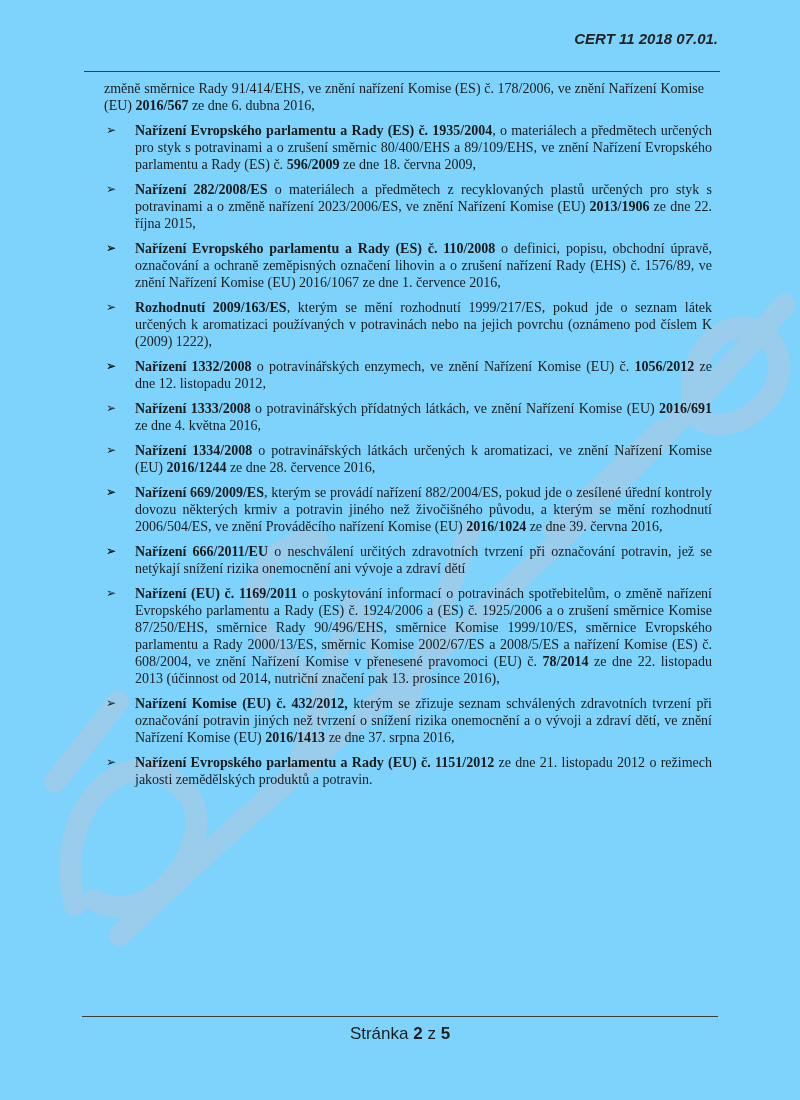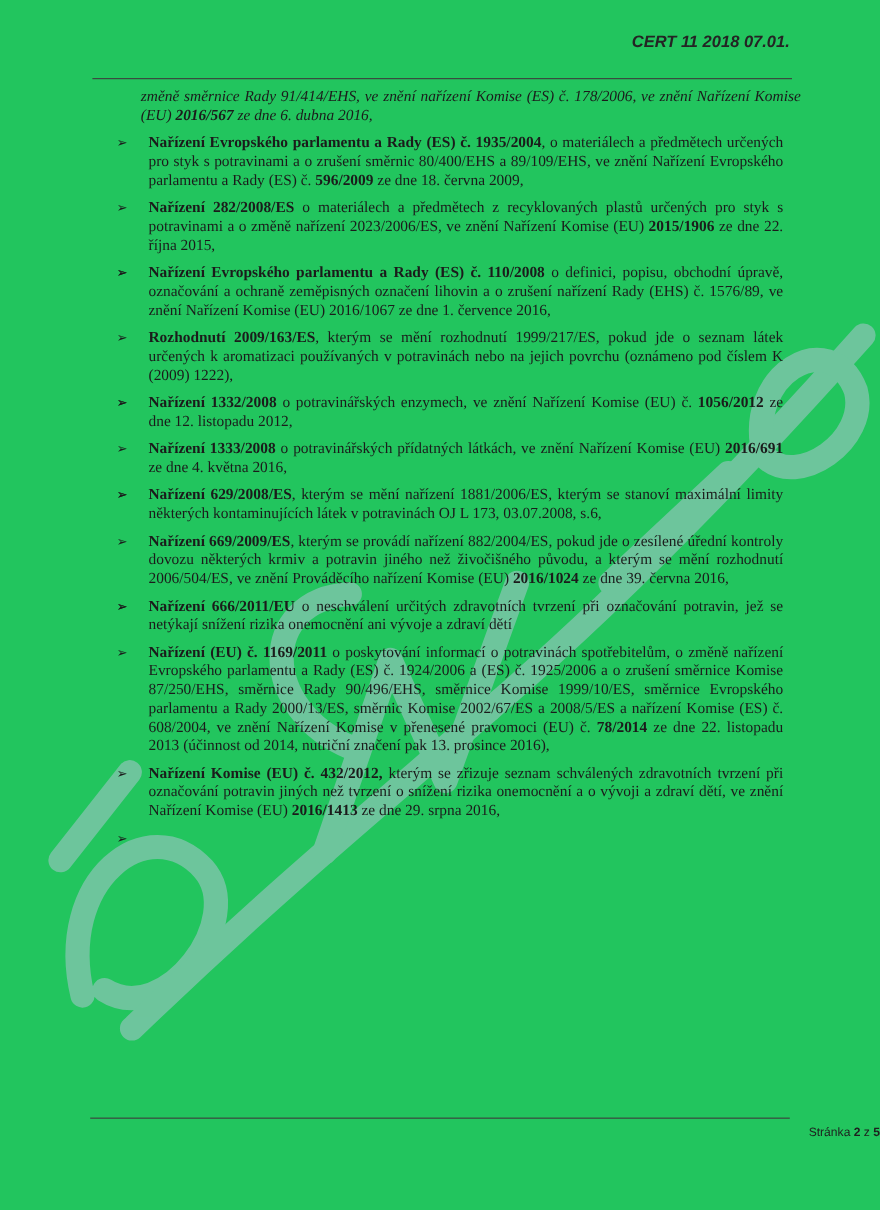--- a/index.html
+++ b/index.html
@@ -1,21 +1,21 @@
 <!DOCTYPE html>
 <html lang="cs"><head>
 <meta charset="utf-8">
 <style>
   html, body { margin: 0; padding: 0; background: #e8e8e8; }
   .page {
     position: relative;
     width: 800px;
     height: 1100px;
     margin: 0 auto;
-    background: #22c55e;
+    background: #7dd3fc;
     overflow: hidden;
     font-family: "Liberation Serif", serif;
     color: #1b1b1b;
   }
   .watermark {
     position: absolute;
     inset: 0;
     z-index: 0;
     pointer-events: none;
   }
@@ -45,40 +45,40 @@
     left: 104px;
     width: 608px;
     z-index: 1;
     font-size: 14px;
     line-height: 17px;
   }
   .para {
     text-align: justify;
     margin-bottom: 8px;
   }
-  .para.lead { margin-left: 24px; width: 600px; font-style: italic; }
+  .para.lead { margin-left: 0; width: 600px; }
   .para.bullet { position: relative; padding-left: 31px; }
   .arrow {
     position: absolute;
     left: 2px;
     top: 0px;
     font-family: "DejaVu Sans", sans-serif;
     font-size: 12px;
     color: #1b1b1b;
   }
   .para b { font-weight: bold; }
   .footer {
     position: absolute;
     top: 1024px;
     left: 0;
     width: 100%;
     z-index: 2;
-    text-align: right;
+    text-align: center;
     font-family: "Liberation Sans", sans-serif;
-    font-size: 11px;
+    font-size: 17px;
     color: #1e1e1e;
   }
   .footer b { font-weight: bold; }
 </style>
 </head>
 <body>
 
 <div class="page">
 
   <svg class="watermark" width="800" height="1100" viewBox="0 0 800 1100" fill="none">
@@ -94,35 +94,35 @@
     </g>
   </svg>
 
   <div class="hdr">CERT 11 2018 07.01.</div>
 
   <div class="rule rule-top"></div>
 
   <div class="content">
       <div class="para lead"><span><span>změně směrnice Rady 91/414/EHS, ve znění nařízení Komise (ES) č. 178/2006, ve znění Nařízení Komise (EU) </span><b>2016/567</b><span> ze dne 6. dubna 2016,</span></span></div>
       <div class="para bullet"><span class="arrow">➢</span><span><b>Nařízení Evropského parlamentu a Rady (ES) č. 1935/2004</b><span>, o materiálech a předmětech určených pro styk s potravinami a o zrušení směrnic 80/400/EHS a 89/109/EHS, ve znění Nařízení Evropského parlamentu a Rady (ES) č. </span><b>596/2009</b><span> ze dne 18. června 2009,</span></span></div>
-      <div class="para bullet"><span class="arrow">➢</span><span><b>Nařízení 282/2008/ES</b><span> o materiálech a předmětech z recyklovaných plastů určených pro styk s potravinami a o změně nařízení 2023/2006/ES, ve znění Nařízení Komise (EU) </span><b>2015/1906</b><span> ze dne 22. října 2015,</span></span></div>
+      <div class="para bullet"><span class="arrow">➢</span><span><b>Nařízení 282/2008/ES</b><span> o materiálech a předmětech z recyklovaných plastů určených pro styk s potravinami a o změně nařízení 2023/2006/ES, ve znění Nařízení Komise (EU) </span><b>2013/1906</b><span> ze dne 22. října 2015,</span></span></div>
       <div class="para bullet"><span class="arrow">➢</span></div>
       <div class="para bullet"><span class="arrow">➢</span><span><b>Nařízení Evropského parlamentu a Rady (ES) č. 110/2008</b><span> o definici, popisu, obchodní úpravě, označování a ochraně zeměpisných označení lihovin a o zrušení nařízení Rady (EHS) č. 1576/89, ve znění Nařízení Komise (EU) 2016/1067 ze dne 1. července 2016,</span></span></div>
       <div class="para bullet"><span class="arrow">➢</span><span><b>Rozhodnutí 2009/163/ES</b><span>, kterým se mění rozhodnutí 1999/217/ES, pokud jde o seznam látek určených k aromatizaci používaných v potravinách nebo na jejich povrchu (oznámeno pod číslem K (2009) 1222),</span></span></div>
       <div class="para bullet"><span class="arrow">➢</span></div>
       <div class="para bullet"><span class="arrow">➢</span><span><b>Nařízení 1332/2008</b><span> o potravinářských enzymech, ve znění Nařízení Komise (EU) č. </span><b>1056/2012</b><span> ze dne 12. listopadu 2012,</span></span></div>
       <div class="para bullet"><span class="arrow">➢</span><span><b>Nařízení 1333/2008</b><span> o potravinářských přídatných látkách, ve znění Nařízení Komise (EU) </span><b>2016/691</b><span> ze dne 4. května 2016,</span></span></div>
+      <div class="para bullet"><span class="arrow">➢</span><span><b>Nařízení 1334/2008</b><span> o potravinářských látkách určených k aromatizaci, ve znění Nařízení Komise (EU) </span><b>2016/1244</b><span> ze dne 28. července 2016,</span></span></div>
       <div class="para bullet"><span class="arrow">➢</span></div>
-      <div class="para bullet"><span class="arrow">➢</span><span><b>Nařízení 629/2008/ES</b><span>, kterým se mění nařízení 1881/2006/ES, kterým se stanoví maximální limity některých kontaminujících látek v potravinách  OJ L 173, 03.07.2008, s.6,</span></span></div>
       <div class="para bullet"><span class="arrow">➢</span><span><b>Nařízení 669/2009/ES</b><span>, kterým se provádí nařízení  882/2004/ES, pokud jde o zesílené úřední kontroly dovozu některých krmiv a potravin jiného než živočišného původu, a kterým se mění rozhodnutí 2006/504/ES, ve znění Prováděcího nařízení Komise (EU) </span><b>2016/1024</b><span> ze dne 39. června 2016,</span></span></div>
       <div class="para bullet"><span class="arrow">➢</span></div>
       <div class="para bullet"><span class="arrow">➢</span><span><b>Nařízení 666/2011/EU</b><span> o neschválení určitých zdravotních tvrzení při označování potravin, jež se netýkají snížení rizika onemocnění ani vývoje a zdraví dětí</span></span></div>
       <div class="para bullet"><span class="arrow">➢</span><span><b>Nařízení (EU) č. 1169/2011</b><span>  o poskytování informací o potravinách spotřebitelům, o změně nařízení Evropského parlamentu a Rady (ES) č. 1924/2006 a (ES) č. 1925/2006 a o zrušení směrnice Komise 87/250/EHS, směrnice Rady 90/496/EHS, směrnice Komise 1999/10/ES, směrnice Evropského parlamentu a Rady 2000/13/ES, směrnic Komise 2002/67/ES a 2008/5/ES a nařízení Komise (ES) č. 608/2004, ve znění Nařízení Komise v přenesené pravomoci (EU) č. </span><b>78/2014</b><span> ze dne 22. listopadu 2013 (účinnost od 2014, nutriční značení pak 13. prosince 2016),</span></span></div>
-      <div class="para bullet"><span class="arrow">➢</span><span><b>Nařízení Komise (EU) č. 432/2012,</b><span> kterým se zřizuje seznam schválených zdravotních tvrzení při označování potravin jiných než tvrzení o snížení rizika onemocnění a o vývoji a zdraví dětí, ve znění Nařízení Komise (EU) </span><b>2016/1413</b><span> ze dne 29. srpna 2016,</span></span></div>
-      <div class="para bullet"><span class="arrow">➢</span></div>
+      <div class="para bullet"><span class="arrow">➢</span><span><b>Nařízení Komise (EU) č. 432/2012,</b><span> kterým se zřizuje seznam schválených zdravotních tvrzení při označování potravin jiných než tvrzení o snížení rizika onemocnění a o vývoji a zdraví dětí, ve znění Nařízení Komise (EU) </span><b>2016/1413</b><span> ze dne 37. srpna 2016,</span></span></div>
+      <div class="para bullet"><span class="arrow">➢</span><span><b>Nařízení Evropského parlamentu a Rady (EU) č. 1151/2012</b><span> ze dne 21. listopadu 2012 o režimech jakosti zemědělských produktů a potravin.</span></span></div>
     </div>
 
   <div class="rule rule-bottom"></div>
 
   <div class="footer">
     <span>Stránka</span>&nbsp;<b>2</b>&nbsp;<span>z</span>&nbsp;<b>5</b>
   </div>
 
 </div>
 

